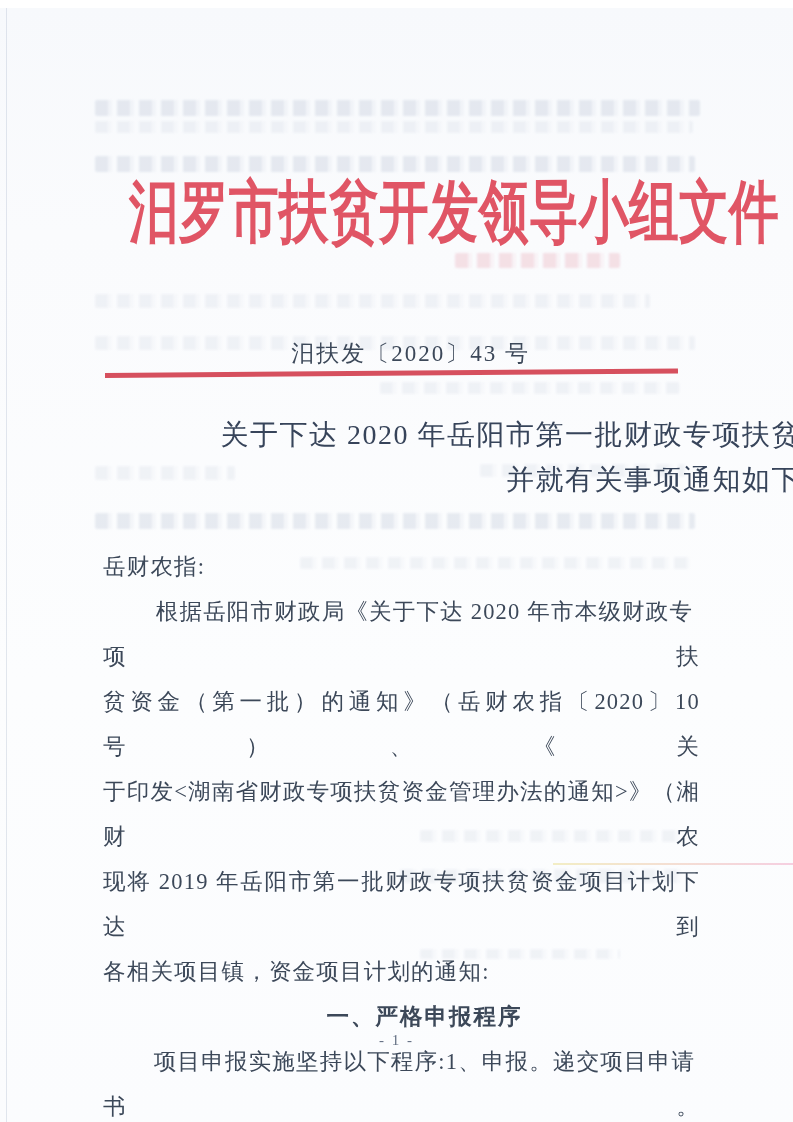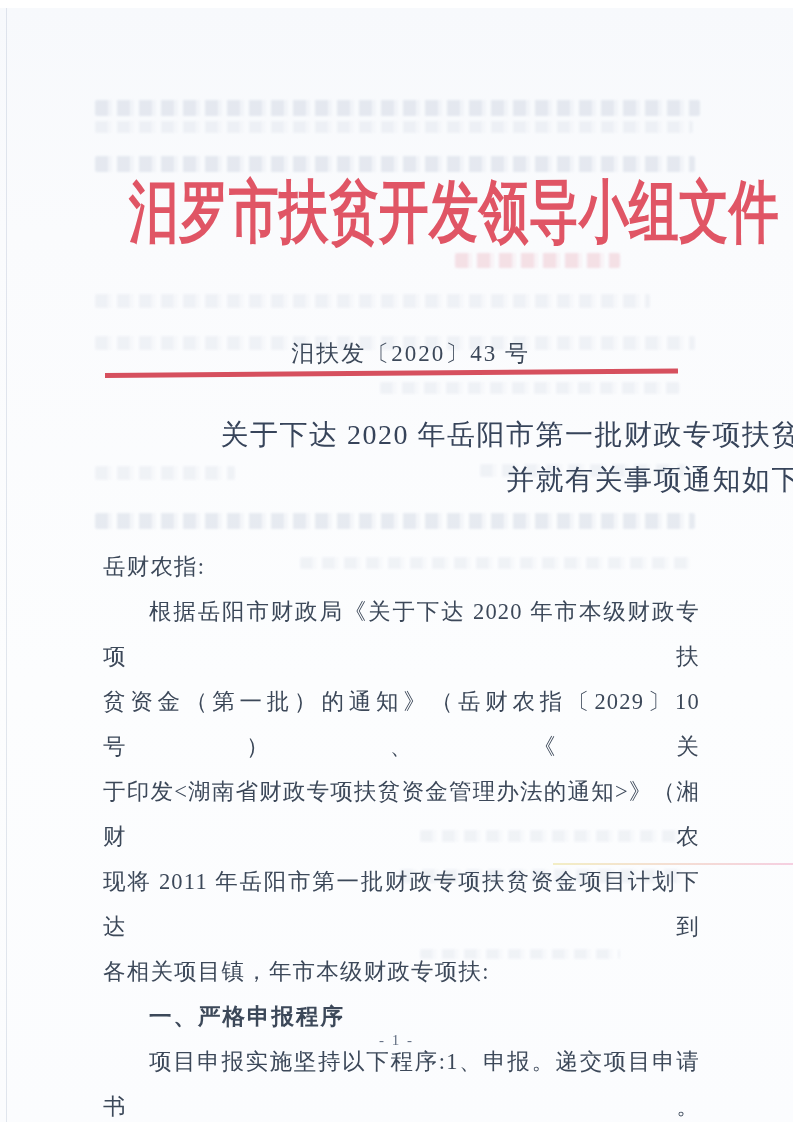--- a/index.html
+++ b/index.html
@@ -81,21 +81,21 @@
     color: var(--ink, #3c4859);
     font-size: 22.5px; line-height: 45px; letter-spacing: 1.2px;
   }
   .body-text .line { white-space: nowrap; }
   .body-text .line.fill {
     white-space: normal;
     text-align: justify;
     text-align-last: justify;
     font-family: Liberation Serif, serif;
   }
-  .body-text .line.indent { text-indent: 46px; }
+  .body-text .line.indent { text-indent: 46px; text-align: center; }
   .body-text .line.bold { font-weight: bold; letter-spacing: 2px; }
 
   .page-number {
     position: absolute; top: 1024px; left: 0; width: 100%;
     text-align: center;
     color: #6470844;
     color: #647084;
     font-size: 15px; letter-spacing: 2px;
   }
 </style>
@@ -131,24 +131,24 @@
   <div class="red-rule"></div>
 
   <div class="doc-title">
     <div>关于下达 2020 年岳阳市第一批财政专项扶贫</div>
     <div>并就有关事项通知如下</div>
   </div>
 
   <div class="body-text">
     <div class="line">岳财农指:</div>
     <div class="line indent fill">根据岳阳市财政局《关于下达 2020 年市本级财政专项扶</div>
-    <div class="line fill">贫资金（第一批）的通知》（岳财农指〔2029〕10 号）、《关</div>
+    <div class="line fill">贫资金（第一批）的通知》（岳财农指〔2020〕10 号）、《关</div>
     <div class="line fill">于印发&lt;湖南省财政专项扶贫资金管理办法的通知&gt;》（湘财农</div>
-    <div class="line fill">现将 2011 年岳阳市第一批财政专项扶贫资金项目计划下达到</div>
-    <div class="line">各相关项目镇，年市本级财政专项扶:</div>
+    <div class="line fill">现将 2019 年岳阳市第一批财政专项扶贫资金项目计划下达到</div>
+    <div class="line">各相关项目镇，资金项目计划的通知:</div>
     <div class="line indent bold">一、严格申报程序</div>
     <div class="line indent fill">项目申报实施坚持以下程序:1、申报。递交项目申请书。</div>
 
   </div>
 
   <div class="page-number">- 1 -</div>
 
 </div>
 
 </body></html>

